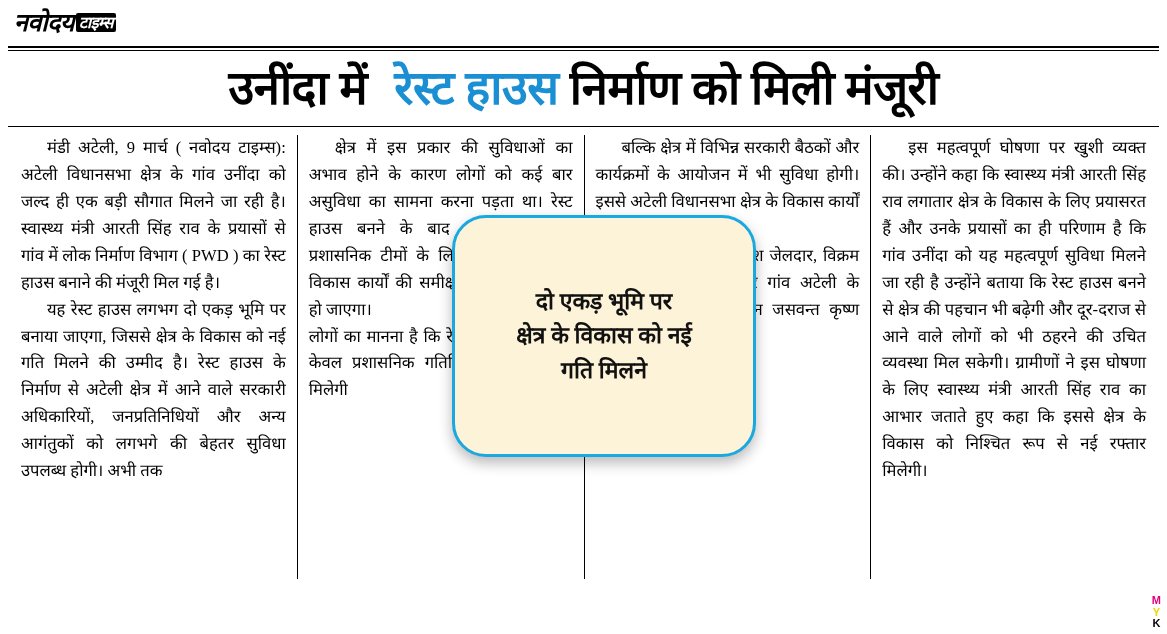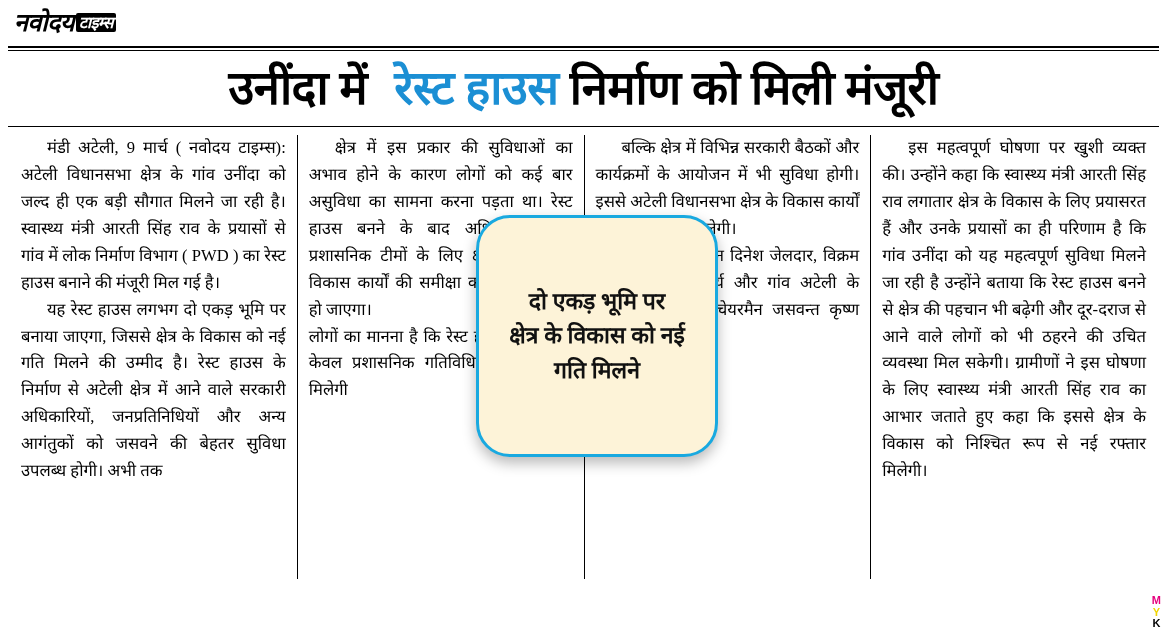--- a/index.html
+++ b/index.html
@@ -123,23 +123,23 @@
     width: 0;
   }
   .shape-left {
     float: left;
     width: 0;
   }
 
   
   .pullquote {
     position: absolute;
-    left: 476px;
+    left: 452px;
     top: 88px;
-    width: 242px;
+    width: 304px;
     height: 242px;
     z-index: 5;
   }
   .pq-inner {
     width: 100%;
     height: 100%;
     background: #fdf3d8;
     border: 3px solid #19a9e0;
     border-radius: 34px;
     box-sizing: border-box;
@@ -188,21 +188,21 @@
 
 <div class="headline"><span>उनींदा में </span><span class="hl-blue">रेस्ट हाउस</span><span> निर्माण को मिली मंजूरी</span></div>
 
 <div class="rule-under-headline"></div>
 
 <div class="body-wrap">
   <div class="columns">
 
     <div class="col">
       <p class="indent">मंडी अटेली, 9 मार्च ( नवोदय टाइम्स): अटेली विधानसभा क्षेत्र के गांव उनींदा को जल्द ही एक बड़ी सौगात मिलने जा रही है। स्वास्थ्य मंत्री आरती सिंह राव के प्रयासों से गांव में लोक निर्माण विभाग ( PWD ) का रेस्ट हाउस बनाने की मंजूरी मिल गई है।</p>
-      <p class="indent">यह रेस्ट हाउस लगभग दो एकड़ भूमि पर बनाया जाएगा, जिससे क्षेत्र के विकास को नई गति मिलने की उम्मीद है। रेस्ट हाउस के निर्माण से अटेली क्षेत्र में आने वाले सरकारी अधिकारियों, जनप्रतिनिधियों और अन्य आगंतुकों को जसवने की बेहतर सुविधा उपलब्ध होगी। अभी तक</p>
+      <p class="indent">यह रेस्ट हाउस लगभग दो एकड़ भूमि पर बनाया जाएगा, जिससे क्षेत्र के विकास को नई गति मिलने की उम्मीद है। रेस्ट हाउस के निर्माण से अटेली क्षेत्र में आने वाले सरकारी अधिकारियों, जनप्रतिनिधियों और अन्य आगंतुकों को लगभगे की बेहतर सुविधा उपलब्ध होगी। अभी तक</p>
     </div>
 
     <div class="col">
       <div class="shape-right">
         <div style="width:0;height:105px;"></div>
         <div style="width:58px;height:38px;"></div>
         <div style="width:78px;height:170px;"></div>
         <div style="width:52px;height:22px;"></div>
       </div>
       <p class="indent">क्षेत्र में इस प्रकार की सुविधाओं का अभाव होने के कारण लोगों को कई बार असुविधा का सामना करना पड़ता था। रेस्ट हाउस बनने के बाद अधिकारियों और प्रशासनिक टीमों के लिए क्षेत्र में रुक कर विकास कार्यों की समीक्षा करना भी आसान हो जाएगा।</p>

